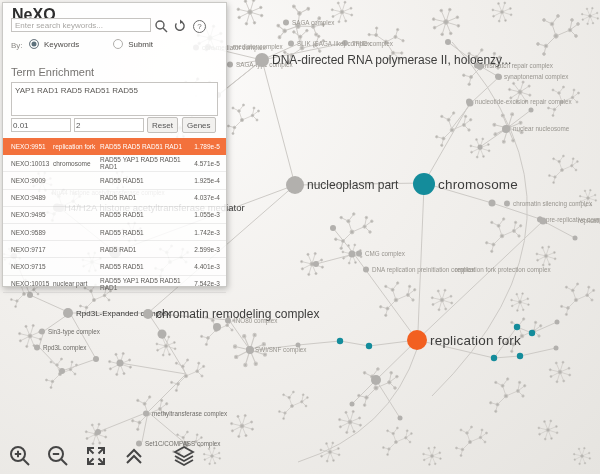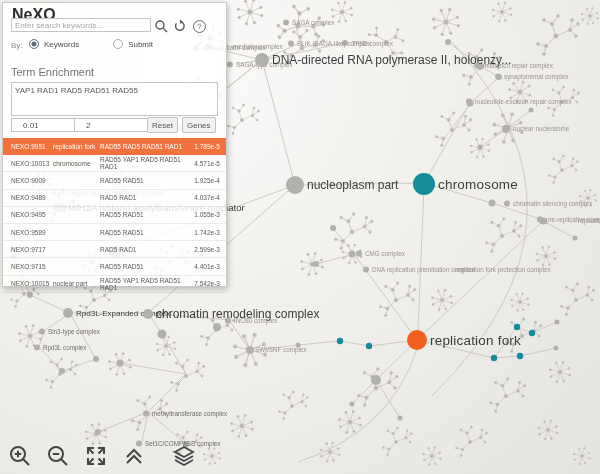--- a/index.html
+++ b/index.html
@@ -42,21 +42,21 @@
   #by-label{position:absolute;left:8px;top:38px;font-size:8px;color:#8b8985;}
   #radio-options{position:absolute;left:26px;top:36px;display:flex;gap:34px;}
   .radio-opt{display:flex;align-items:center;gap:5px;font-size:8px;color:#4d4b48;cursor:pointer;}
   .radio-circle{width:8px;height:8px;border-radius:50%;border:1.2px solid #b1afac;background:#fff;flex:none;}
   .radio-circle.checked{border-color:#77828a;box-shadow:inset 0 0 0 1.5px #fff;background:#5d717c;}
   #enrich-heading{position:absolute;left:8px;top:63px;font-size:11px;color:#757370;}
   #enrich-query{position:absolute;left:8px;top:79px;width:199px;height:26px;resize:none;
     border:1px solid #c6c4c1;background:rgba(255,255,255,.92);font-size:8px;color:#5a5855;
     padding:3px;font-family:"Liberation Sans",sans-serif;}
   .num-input{position:absolute;top:115px;height:12px;border:1px solid #c6c4c1;
-    background:rgba(255,255,255,.92);font-size:8px;color:#555;padding:0 11px;}
+    background:rgba(255,255,255,.92);font-size:8px;color:#555;padding:0 1px;}
   #pval-input{left:8px;width:56px;}
   #genes-input{left:71px;width:66px;}
   .pbtn{position:absolute;top:114px;height:16px;border:1px solid #c2c0bd;background:#f2f1ef;
     font-size:8px;color:#555;border-radius:2px;padding:0 4px;font-family:"Liberation Sans",sans-serif;}
   #reset-btn{left:144px;}
   #submit-btn{left:179px;}
   
   #results{position:absolute;left:0;top:135px;width:223px;}
   .rrow{display:flex;align-items:center;height:16.2px;font-size:6.5px;color:#5c5a57;
     border-bottom:1px solid rgba(110,108,104,.12);padding:0 0 0 8px;cursor:pointer;}

